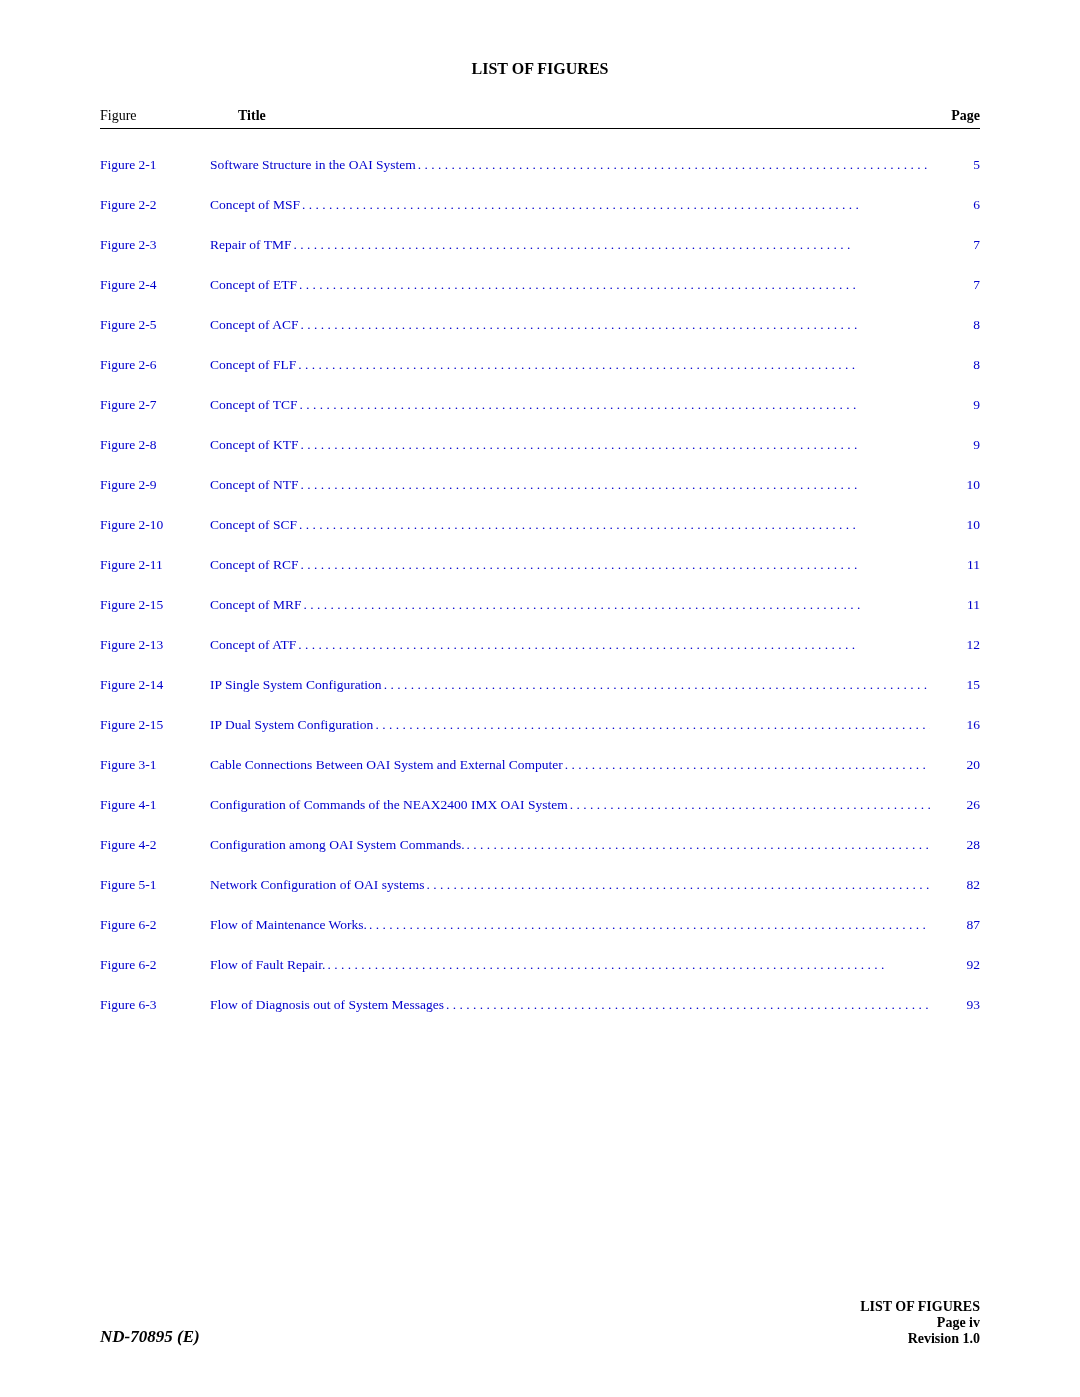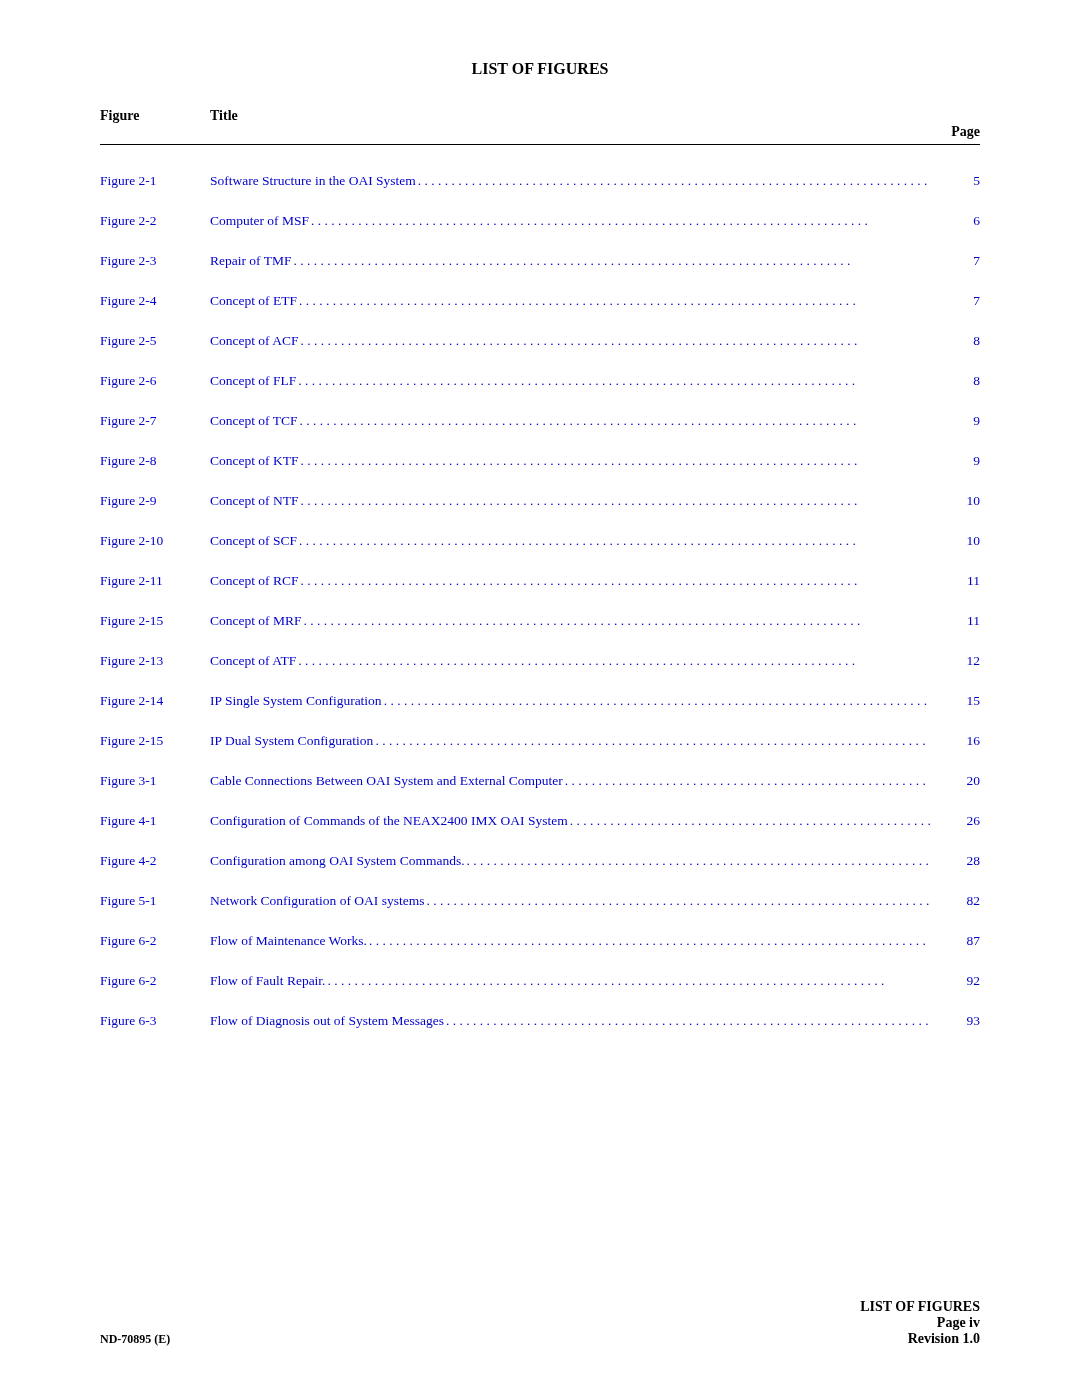--- a/index.html
+++ b/index.html
@@ -29,37 +29,37 @@
     .table-header {
       display: flex;
       flex-direction: row;
       justify-content: space-between;
       border-bottom: 1px solid #000;
       padding-bottom: 4px;
       margin-bottom: 6px;
     }
     .col-figure {
       width: 110px;
-      font-weight: bold;
+      font-weight: normal;
       font-size: 14px;
       color: #000;
     }
     .col-title {
       flex: 1;
       font-weight: bold;
       font-size: 14px;
       color: #000;
+      margin-left: 28px;
     }
     .col-page {
       width: 50px;
       text-align: right;
       font-weight: bold;
       font-size: 14px;
       color: #000;
-      margin-top: 16px;
     }
     .table-row {
       display: flex;
       flex-direction: row;
       align-items: baseline;
       margin-bottom: 2px;
     }
     .row-figure {
       width: 110px;
       color: #0000cc;
@@ -98,22 +98,23 @@
       position: absolute;
       bottom: 50px;
       left: 100px;
       right: 100px;
       display: flex;
       justify-content: space-between;
       align-items: flex-end;
     }
     .footer-left {
       font-weight: bold;
-      font-size: 12px;
-      color: #000;
+      font-size: 17px;
+      color: #000;
+      font-style: italic;
     }
     .footer-right {
       font-weight: bold;
       font-size: 14px;
       color: #000;
       text-align: right;
     }
     .content {
       flex: 1;
     }
@@ -136,21 +137,21 @@
           <div class="row-figure">Figure 2-1</div>
           <div class="row-title">
             <span class="row-title-text">Software Structure in the OAI System</span>
             <span class="dots"> . . . . . . . . . . . . . . . . . . . . . . . . . . . . . . . . . . . . . . . . . . . . . . . . . . . . . . . . . . . . . . . . . . . . . . . . . . . . . . . . . . .</span>
           </div>
           <div class="row-page">5</div>
         </div>
         <div class="table-row">
           <div class="row-figure">Figure 2-2</div>
           <div class="row-title">
-            <span class="row-title-text">Computer of MSF</span>
+            <span class="row-title-text">Concept of MSF</span>
             <span class="dots"> . . . . . . . . . . . . . . . . . . . . . . . . . . . . . . . . . . . . . . . . . . . . . . . . . . . . . . . . . . . . . . . . . . . . . . . . . . . . . . . . . . .</span>
           </div>
           <div class="row-page">6</div>
         </div>
         <div class="table-row">
           <div class="row-figure">Figure 2-3</div>
           <div class="row-title">
             <span class="row-title-text">Repair of TMF</span>
             <span class="dots"> . . . . . . . . . . . . . . . . . . . . . . . . . . . . . . . . . . . . . . . . . . . . . . . . . . . . . . . . . . . . . . . . . . . . . . . . . . . . . . . . . . .</span>
           </div>

